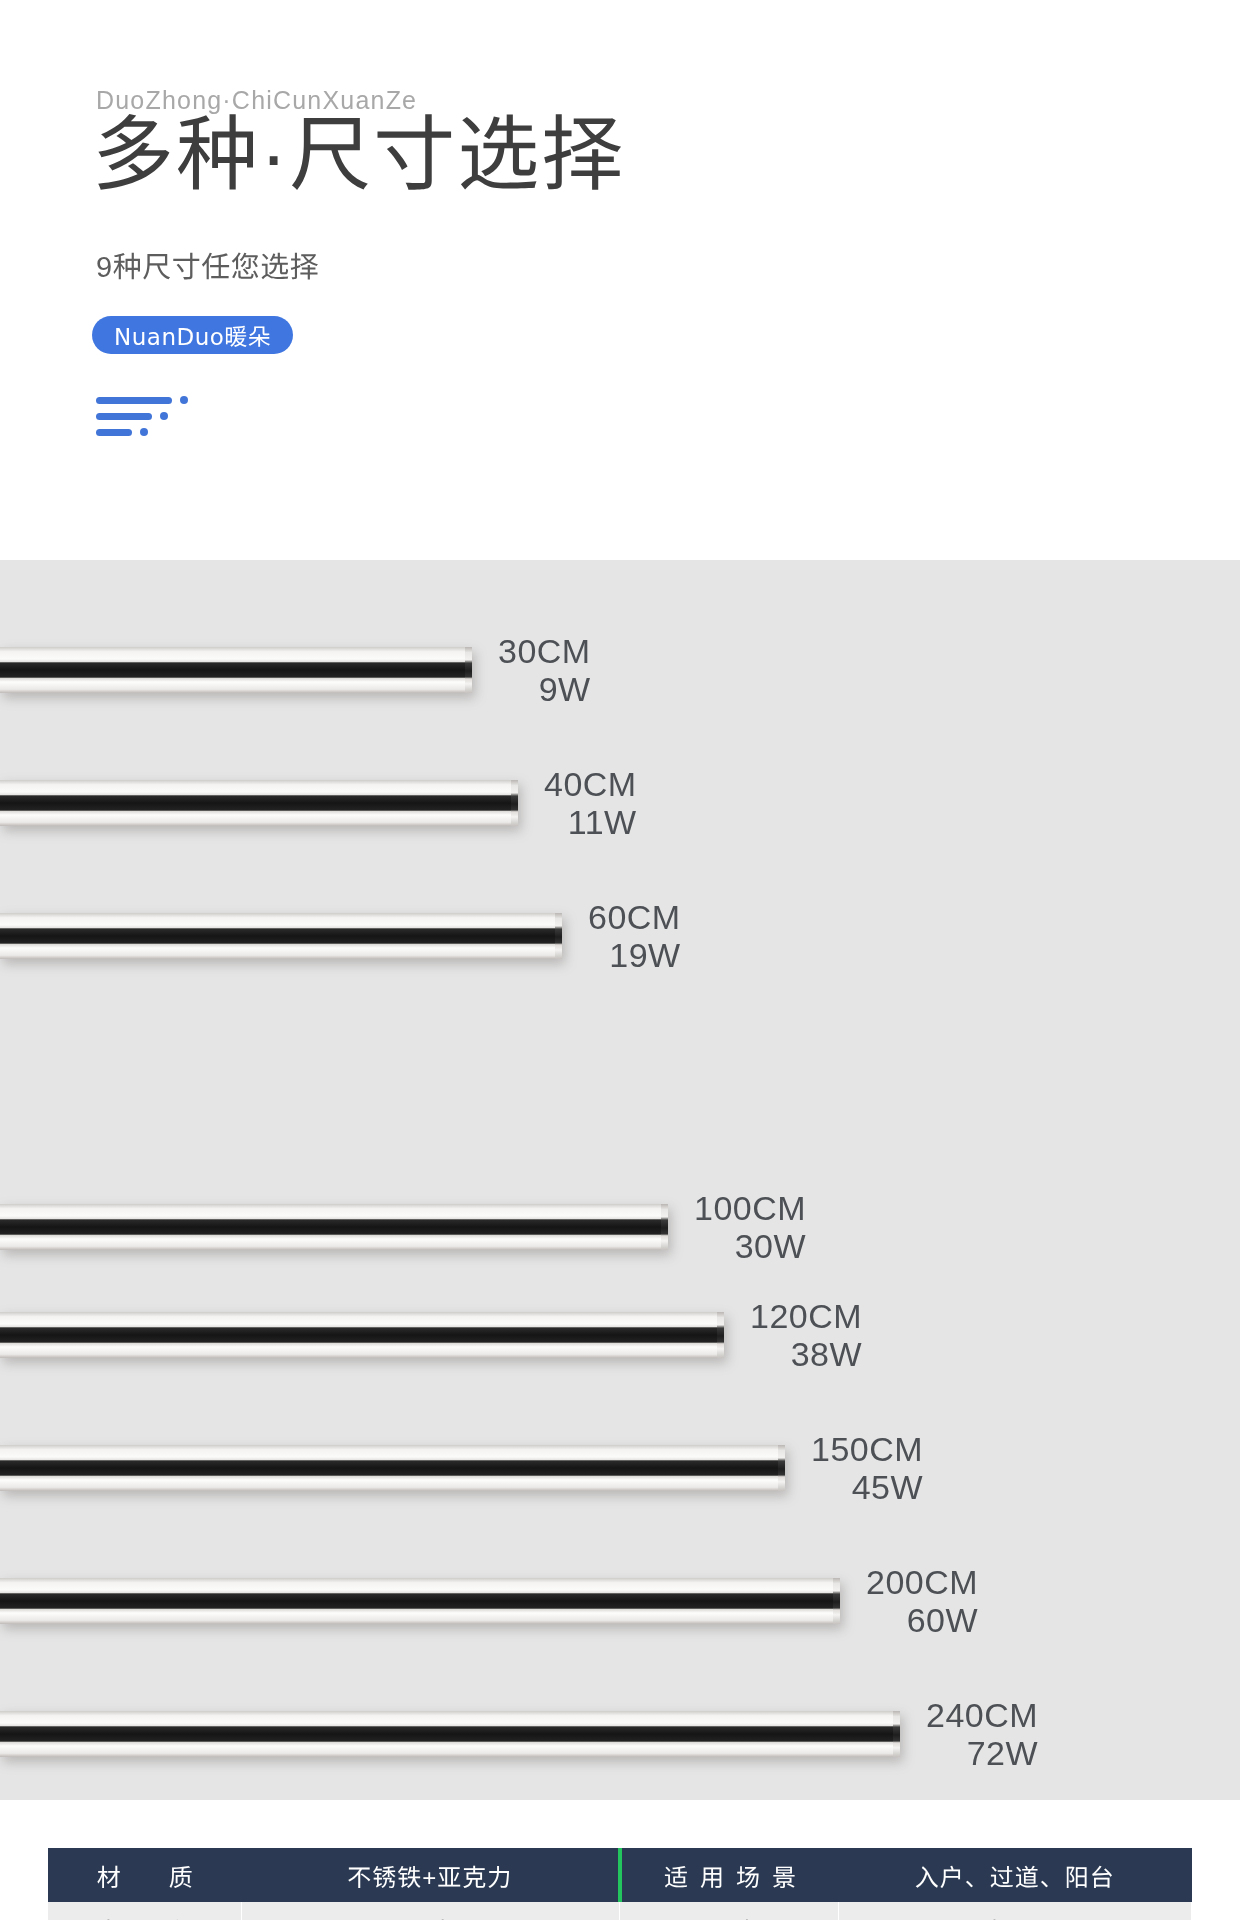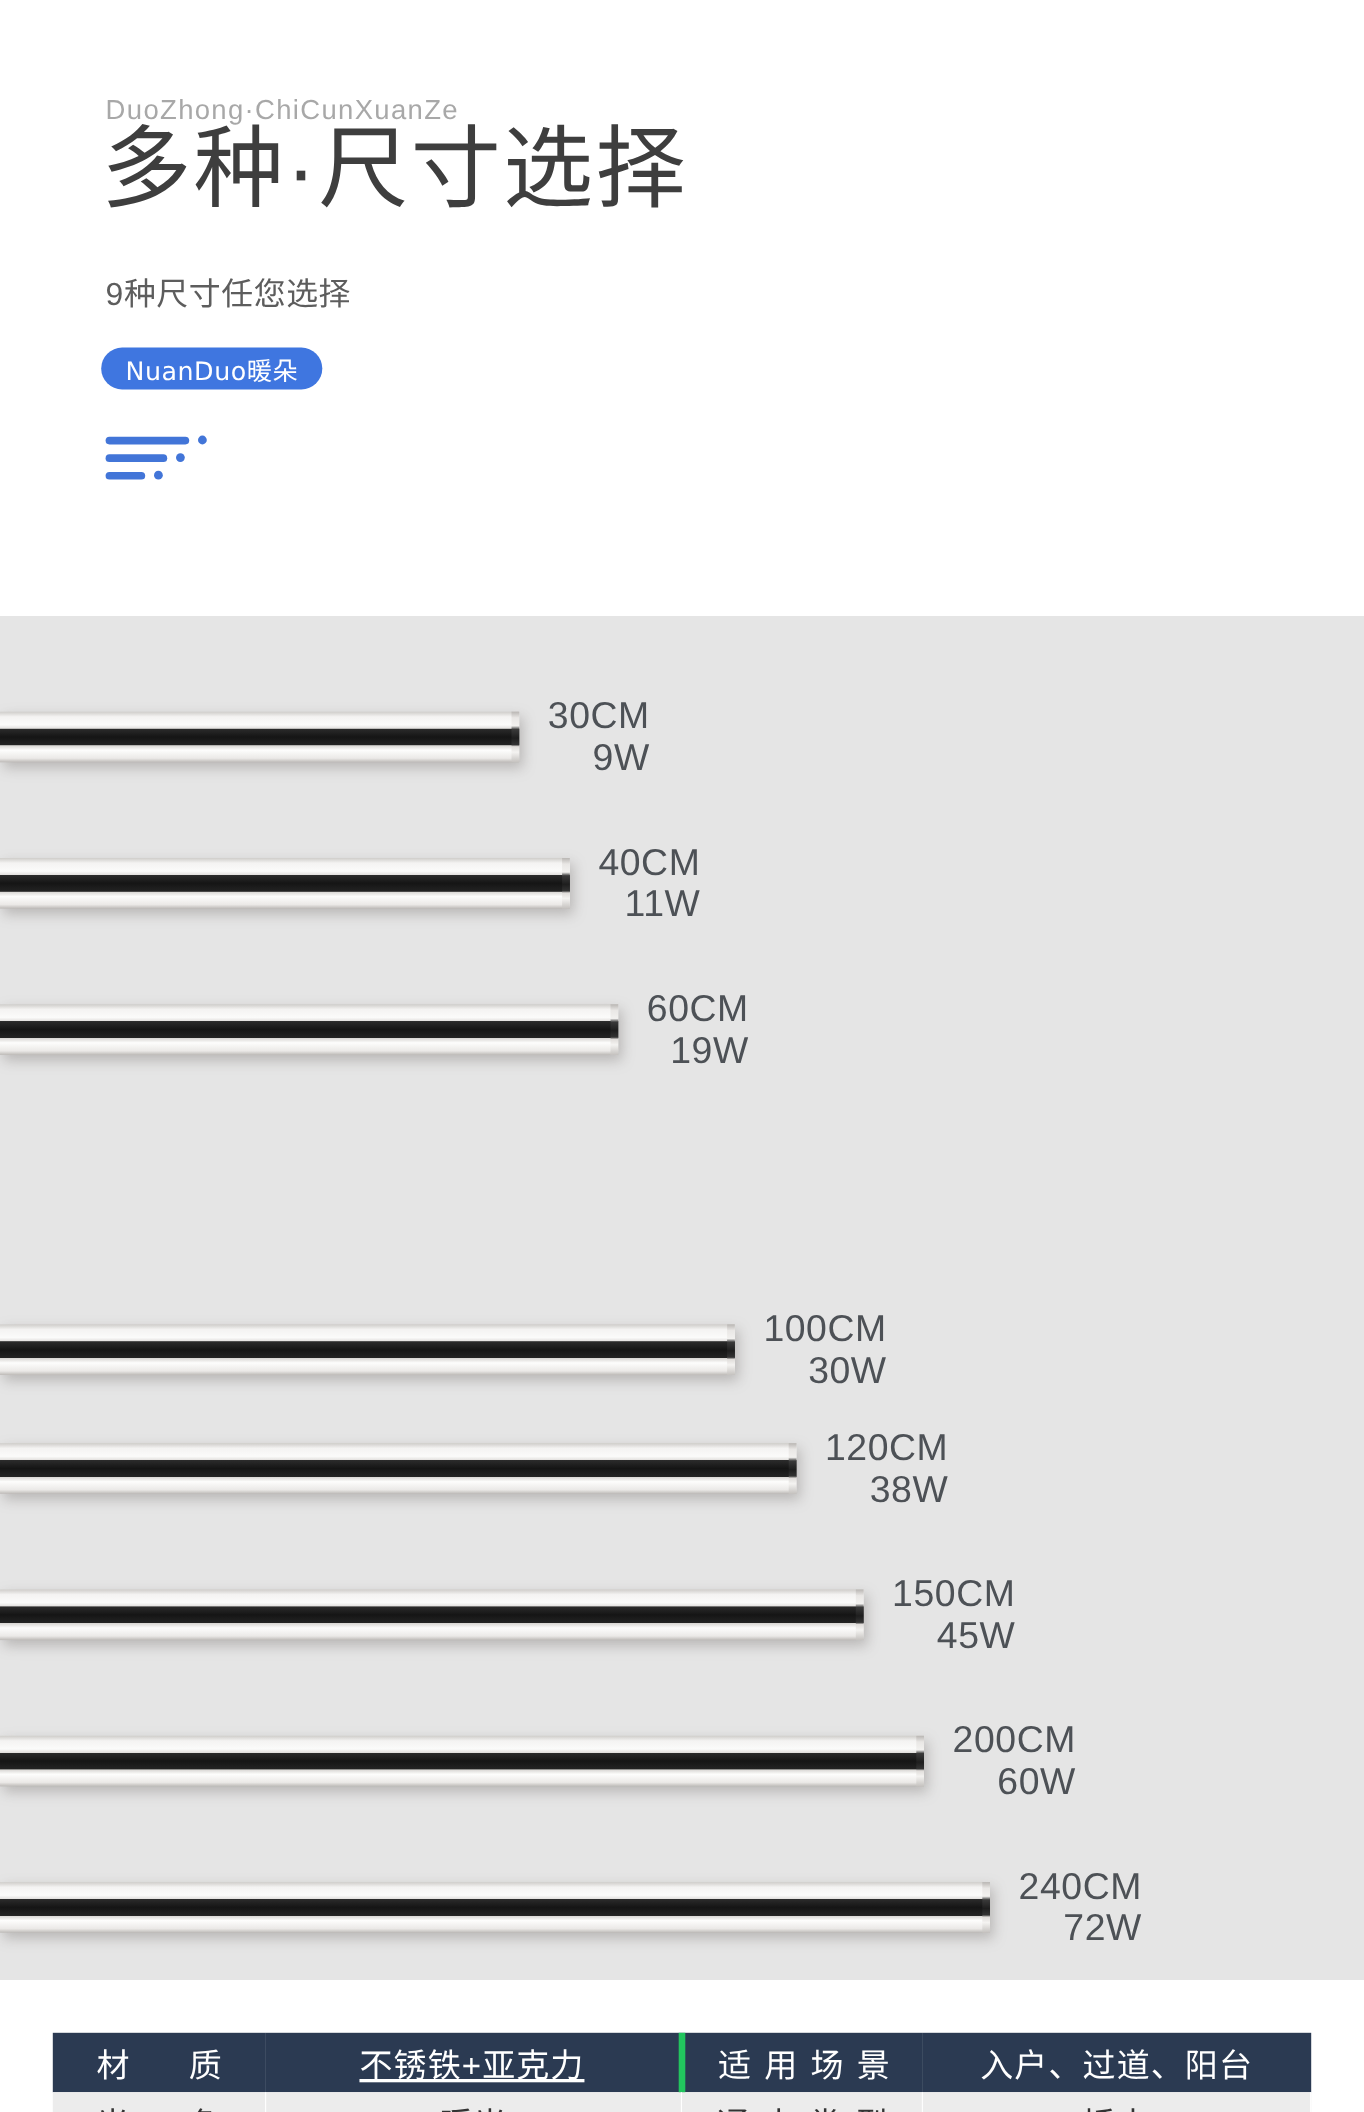--- a/index.html
+++ b/index.html
@@ -203,29 +203,29 @@
     color: #ffffff;
     height: 54px;
   }
   .spec-table tr.body-row td {
     background: #ececec;
     color: #333333;
     height: 54px;
     border-right: 1px solid #ffffff;
   }
   .spec-table td {
-    font-size: 30px;
+    font-size: 24px;
     text-align: center;
     font-weight: 400;
     letter-spacing: 1px;
     padding: 0;
     vertical-align: middle;
   }
   .spec-table td.key { letter-spacing: 12px; text-indent: 12px; }
-  .spec-table tr.head-row td.divider { border-right: 6px solid #22c55e; text-decoration: underline; }
+  .spec-table tr.head-row td.divider { border-right: 4px solid #22c55e; }
 </style>
 </head>
 <body>
 
 <div id="page">
 
   <div class="header">
 
     <div class="eyebrow">DuoZhong·ChiCunXuanZe</div>
 

